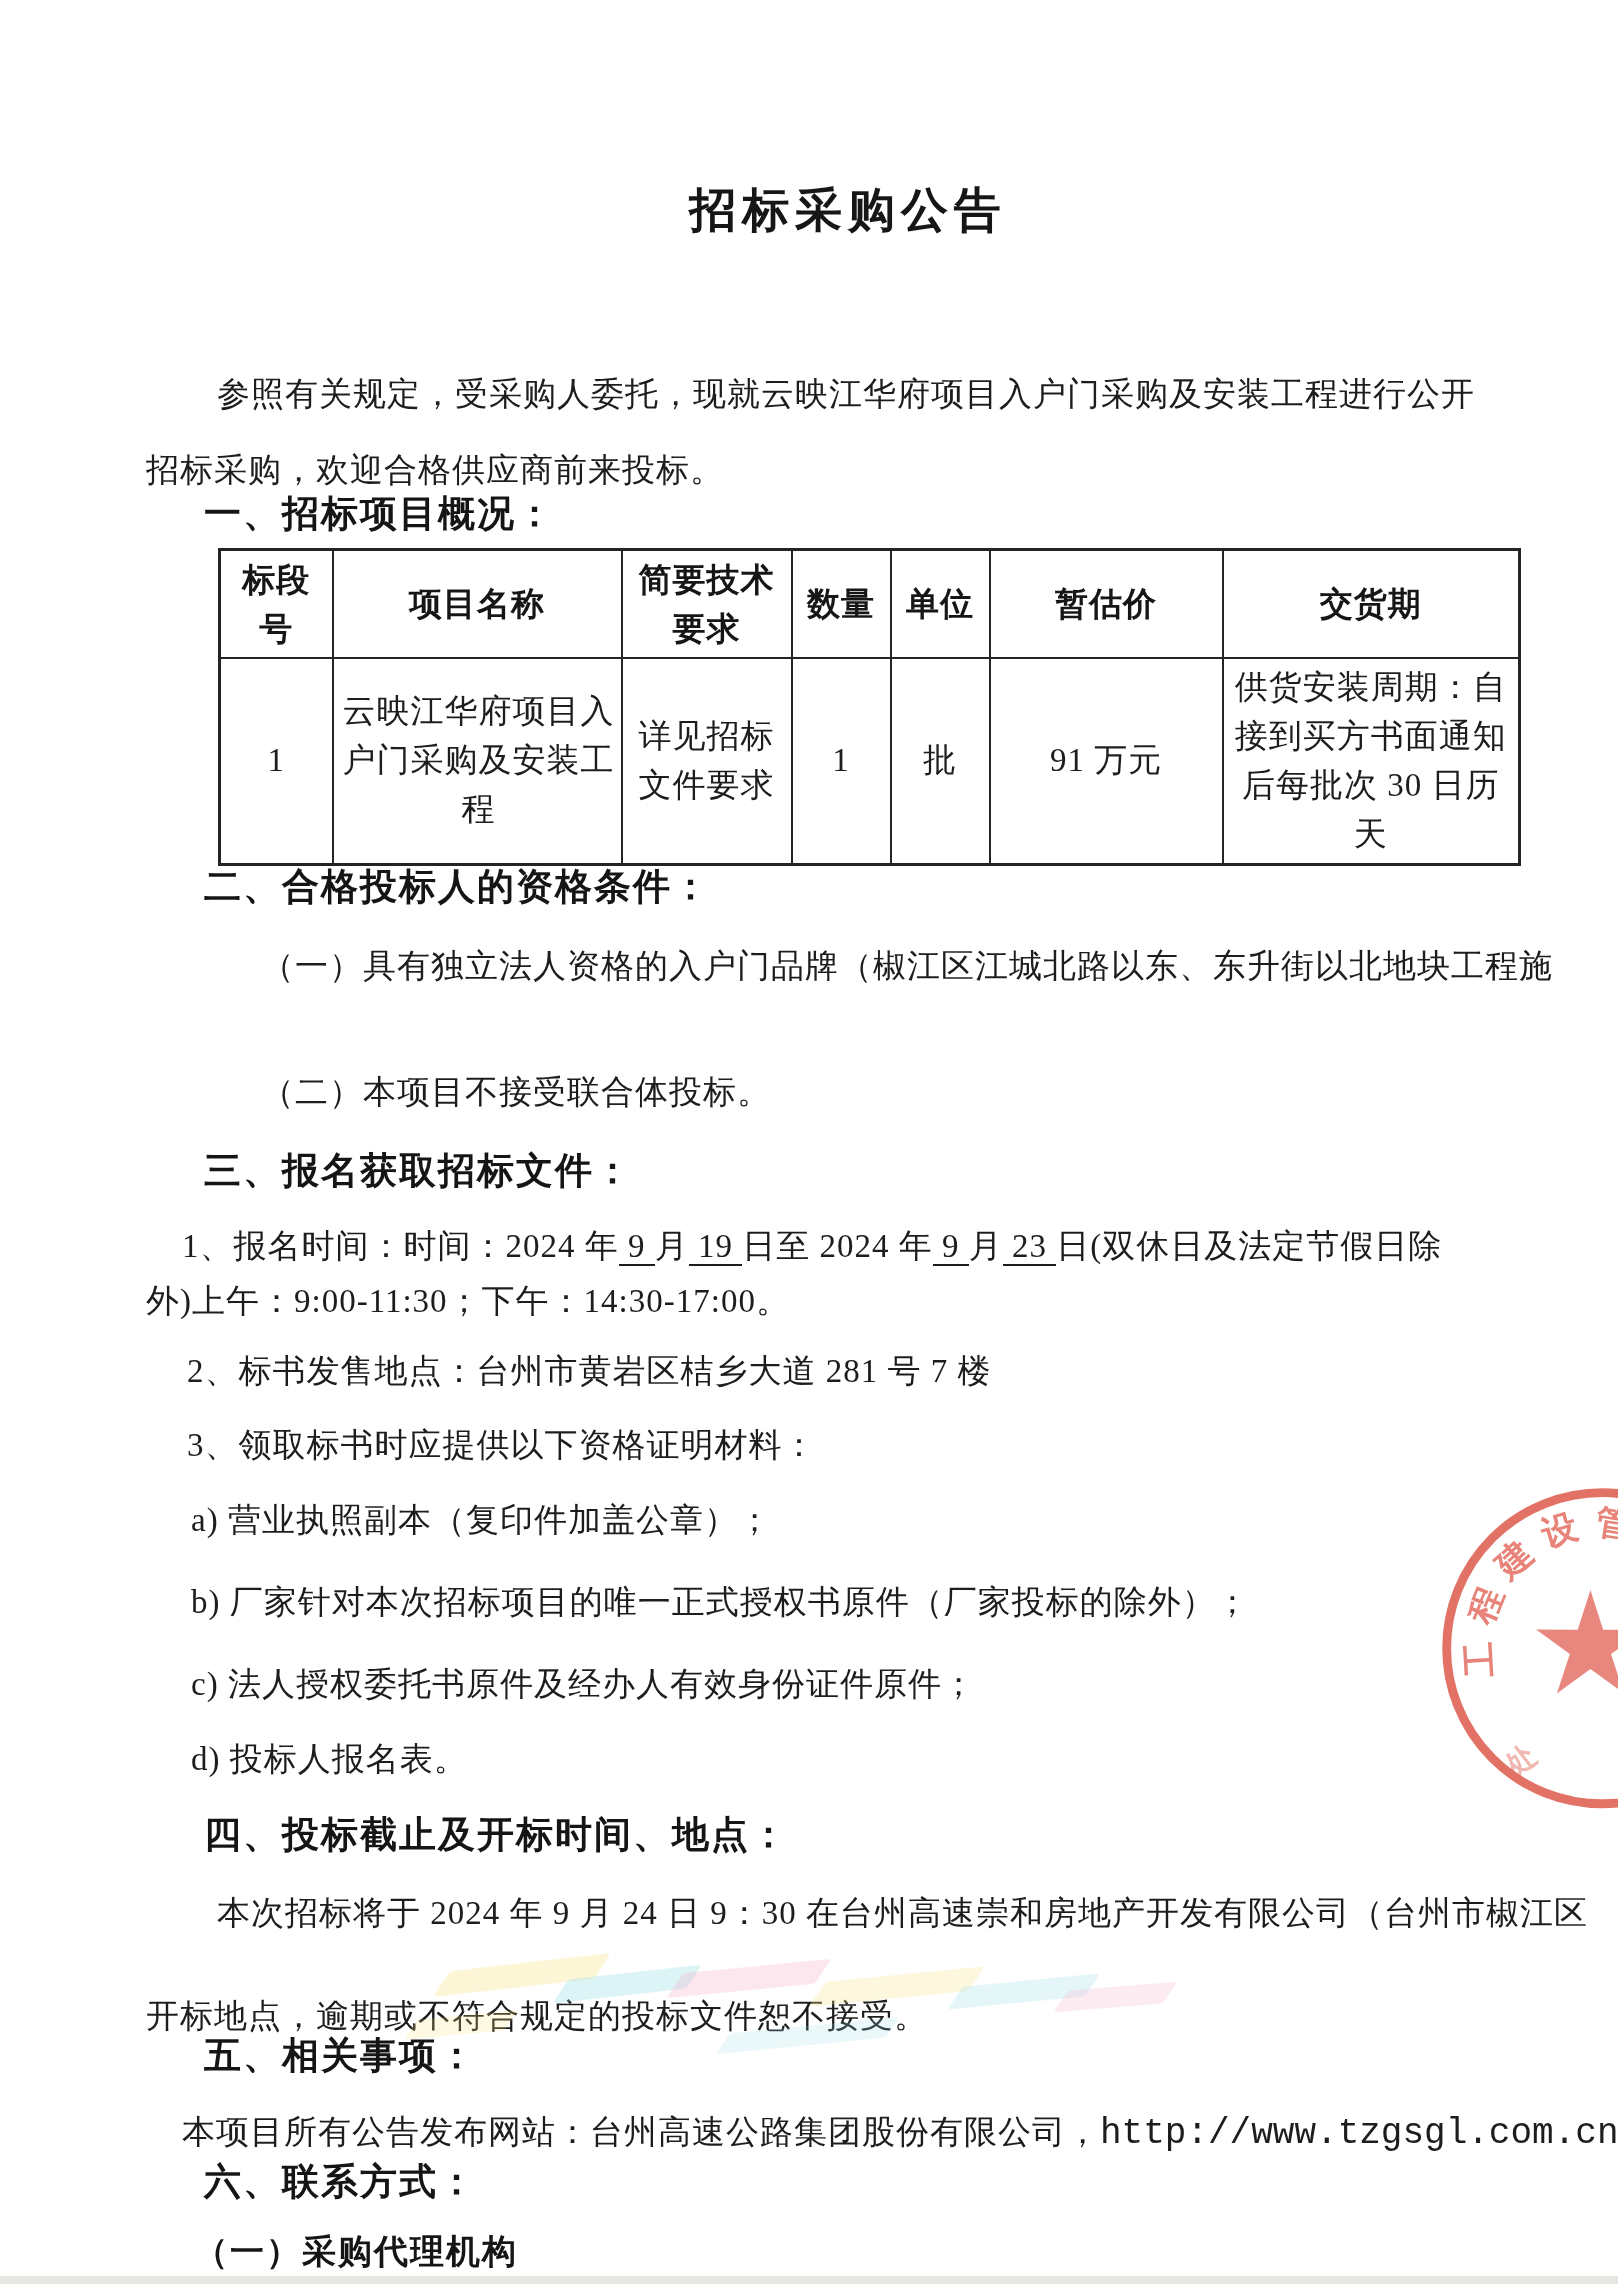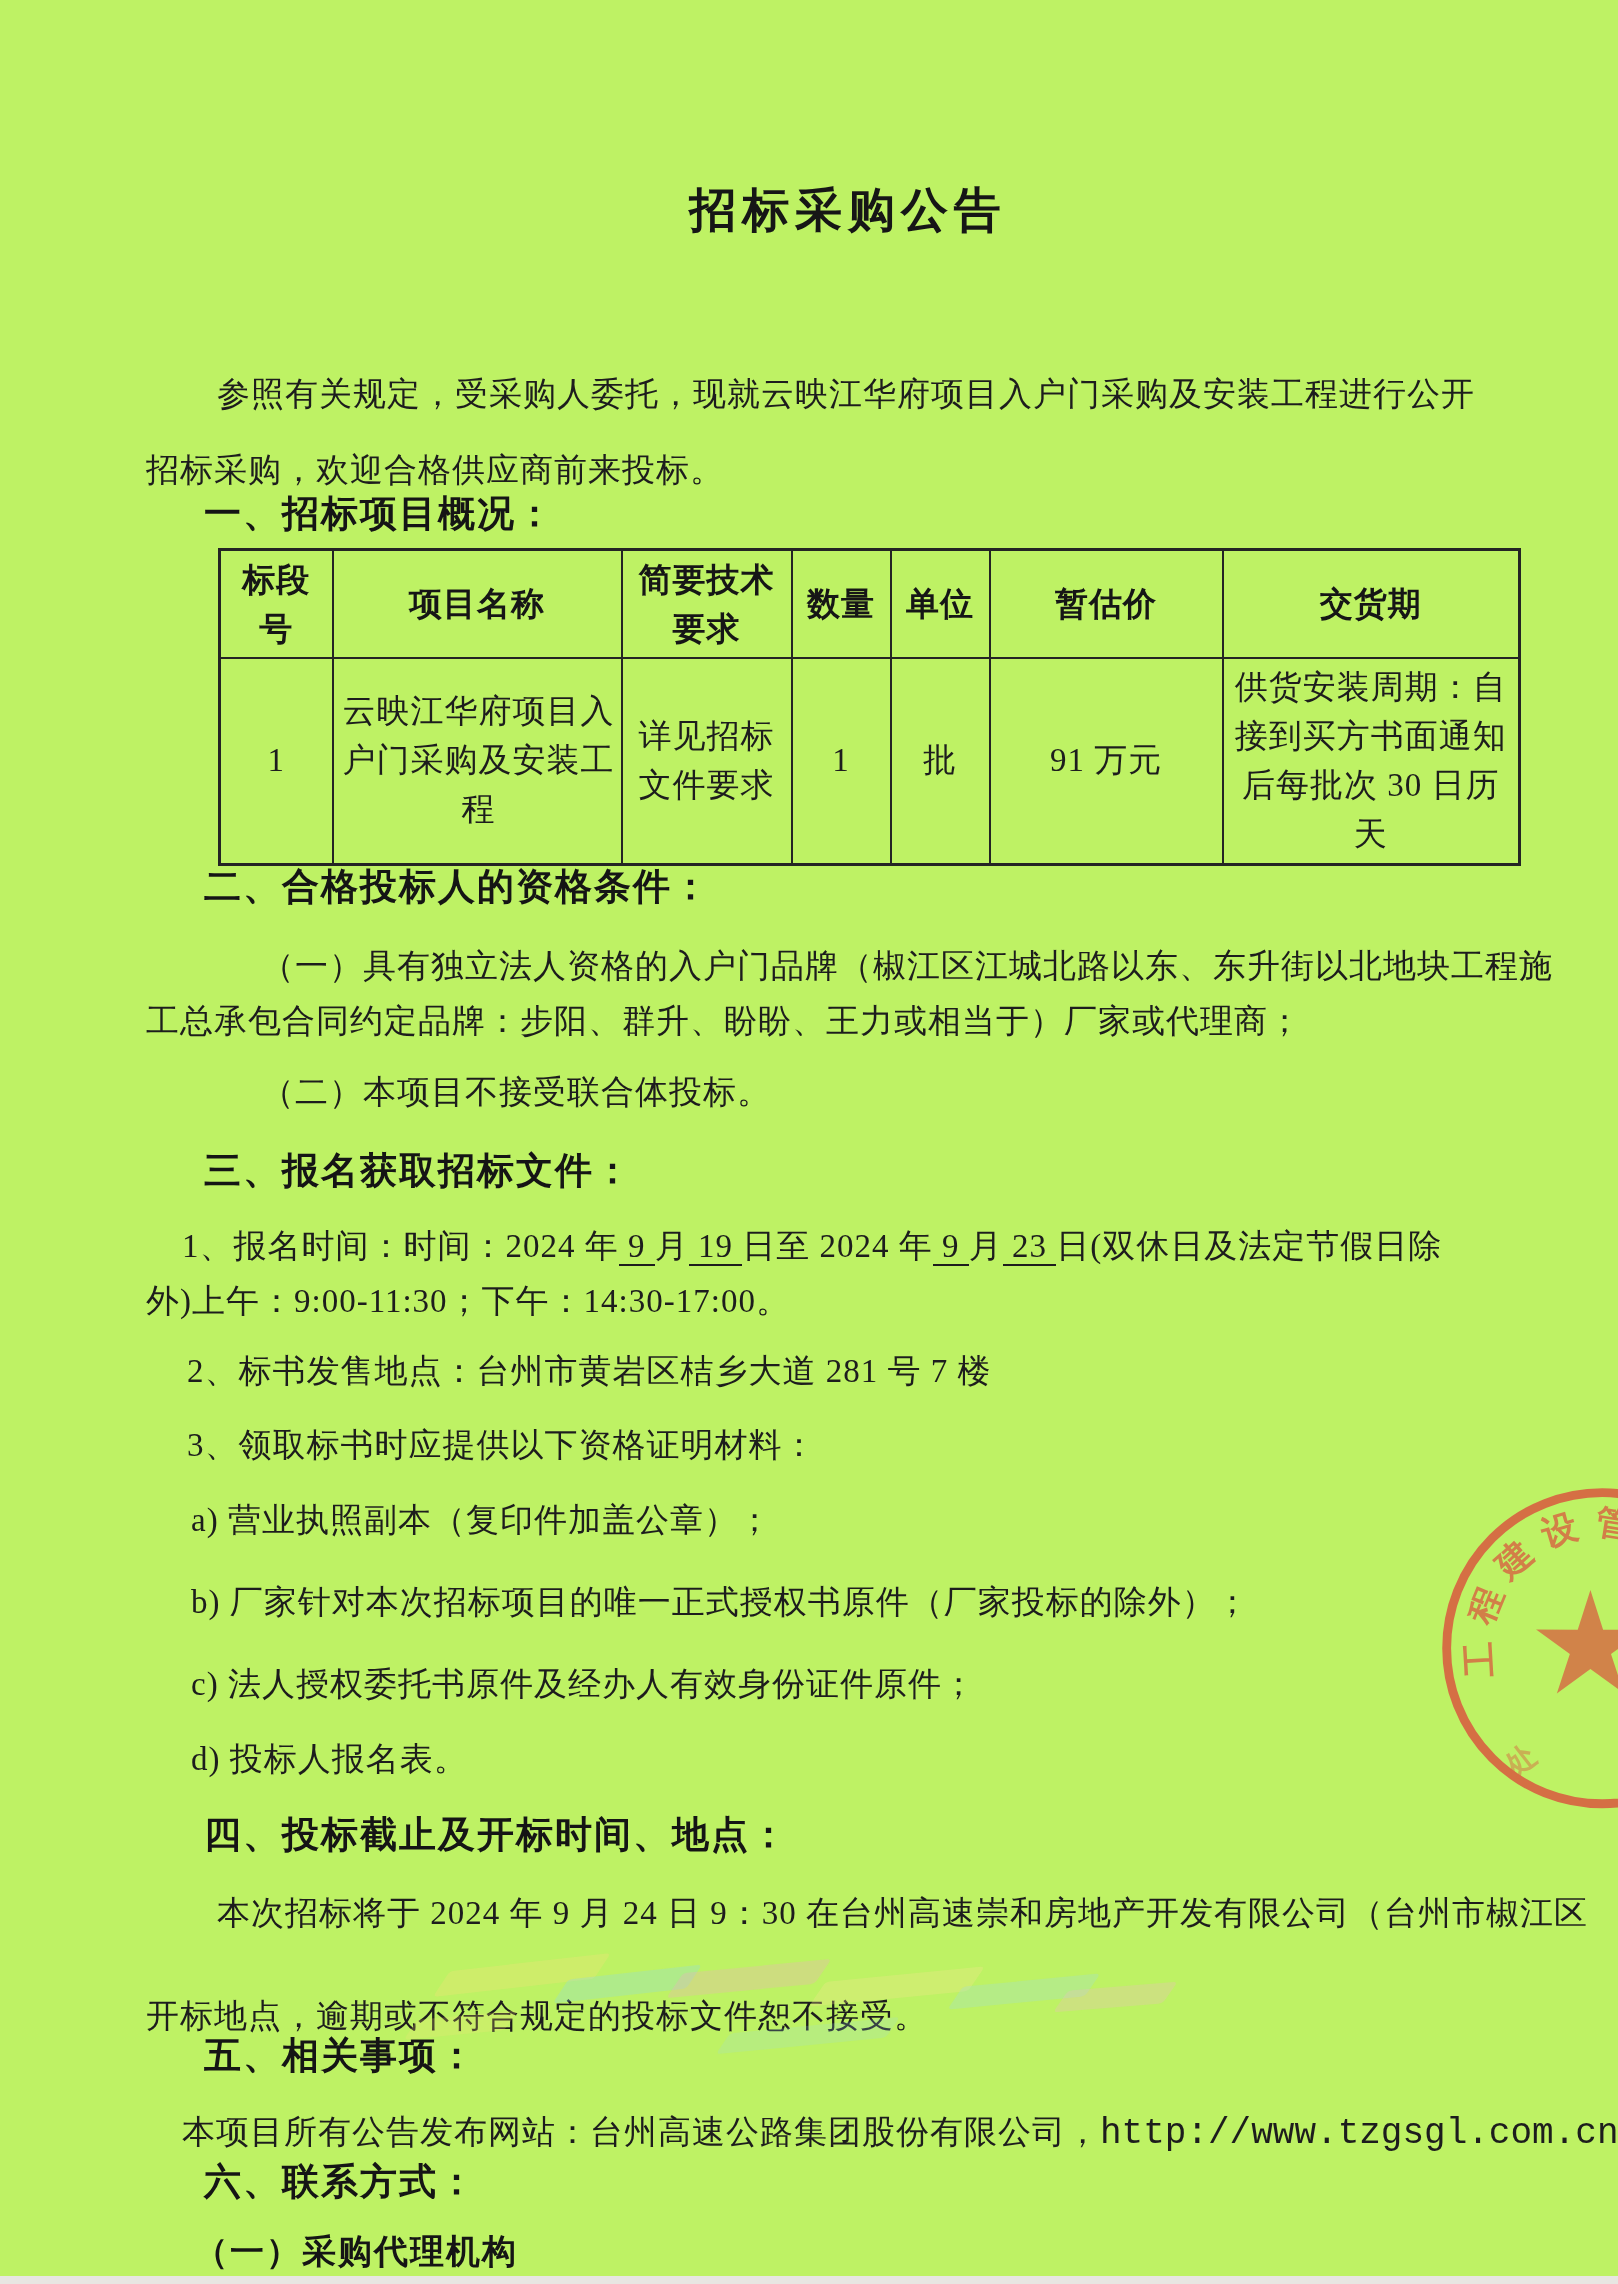--- a/index.html
+++ b/index.html
@@ -1,20 +1,20 @@
 <!DOCTYPE html>
 <html><head>
 <meta charset="utf-8">
 <style>
   html,body{margin:0;padding:0;background:#6f6f6f;}
   .page{
     position:relative;
     width:1618px;height:2284px;
     margin:0 auto;
-    background:#bef264;
+    background:#ffffff;
     overflow:hidden;
     font-family:"Liberation Serif",serif;
     color:#1d1d1d;
   }
   .title{
     position:absolute;left:0;right:0;top:179px;
     text-align:center;
     transform:translateX(39px);
     font-family:"Liberation Sans",sans-serif;
     font-weight:700;font-size:47px;letter-spacing:5.9px;
@@ -120,21 +120,20 @@
         <td>91 万元</td>
         <td>
             <div class="cw w288">供货安装周期：自接到买方书面通知后每批次 30 日历天</div>
           </td>
       </tr>
     </tbody>
   </table>
 
   <div class="line h" style="left:204px;top:864px;">二、合格投标人的资格条件：</div>
   <div class="line" style="left:261px;top:944px;">（一）具有独立法人资格的入户门品牌（椒江区江城北路以东、东升街以北地块工程施</div>
-  <div class="line" style="left:146px;top:999px;">工总承包合同约定品牌：步阳、群升、盼盼、王力或相当于）厂家或代理商；</div>
   <div class="line" style="left:261px;top:1070px;">（二）本项目不接受联合体投标。</div>
 
   <div class="line h" style="left:204px;top:1148px;">三、报名获取招标文件：</div>
 
   <div class="line" style="left:182px;top:1224px;">
     <span>1、报名时间：时间：2024 年</span><span class="u">&nbsp;9&nbsp;</span><span>月</span><span class="u">&nbsp;19&nbsp;</span><span>日至 2024 年</span><span class="u">&nbsp;9&nbsp;</span><span>月</span><span class="u">&nbsp;23&nbsp;</span><span>日(双休日及法定节假日除</span>
   </div>
   <div class="line" style="left:146px;top:1279px;">外)上午：9:00-11:30；下午：14:30-17:00。</div>
 
   <div class="line" style="left:187px;top:1349px;">2、标书发售地点：台州市黄岩区桔乡大道 281 号 7 楼</div>

